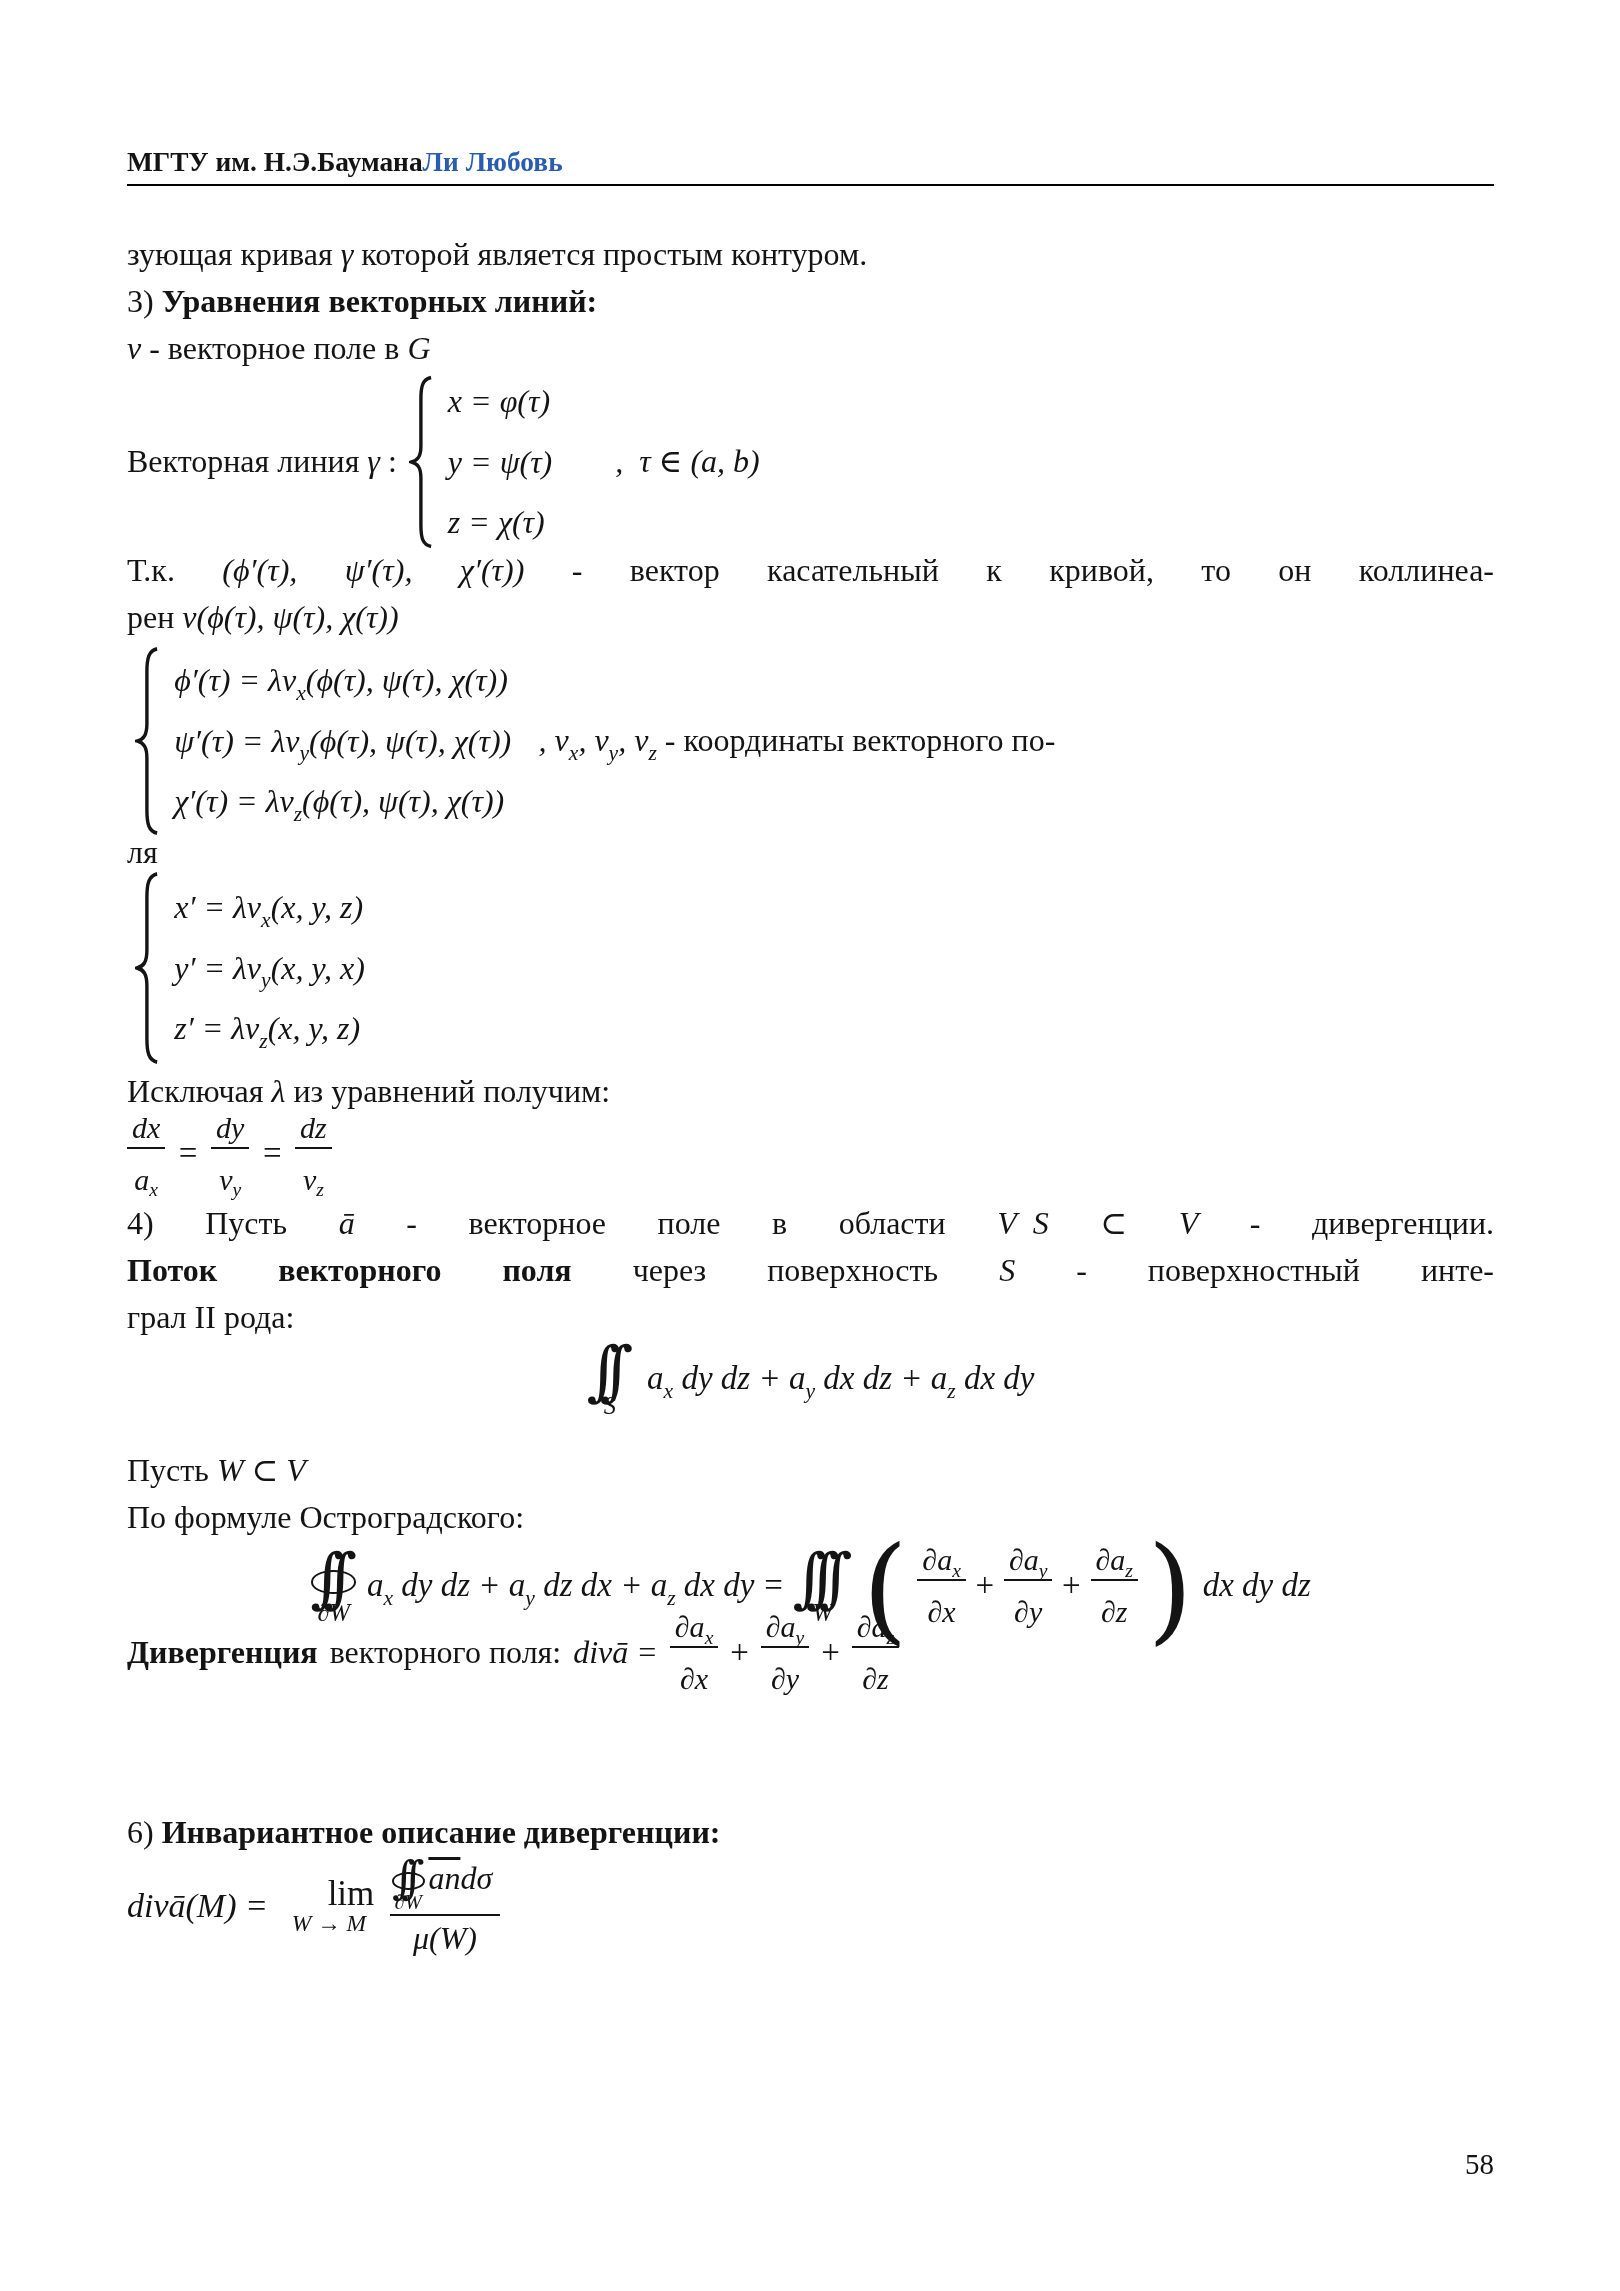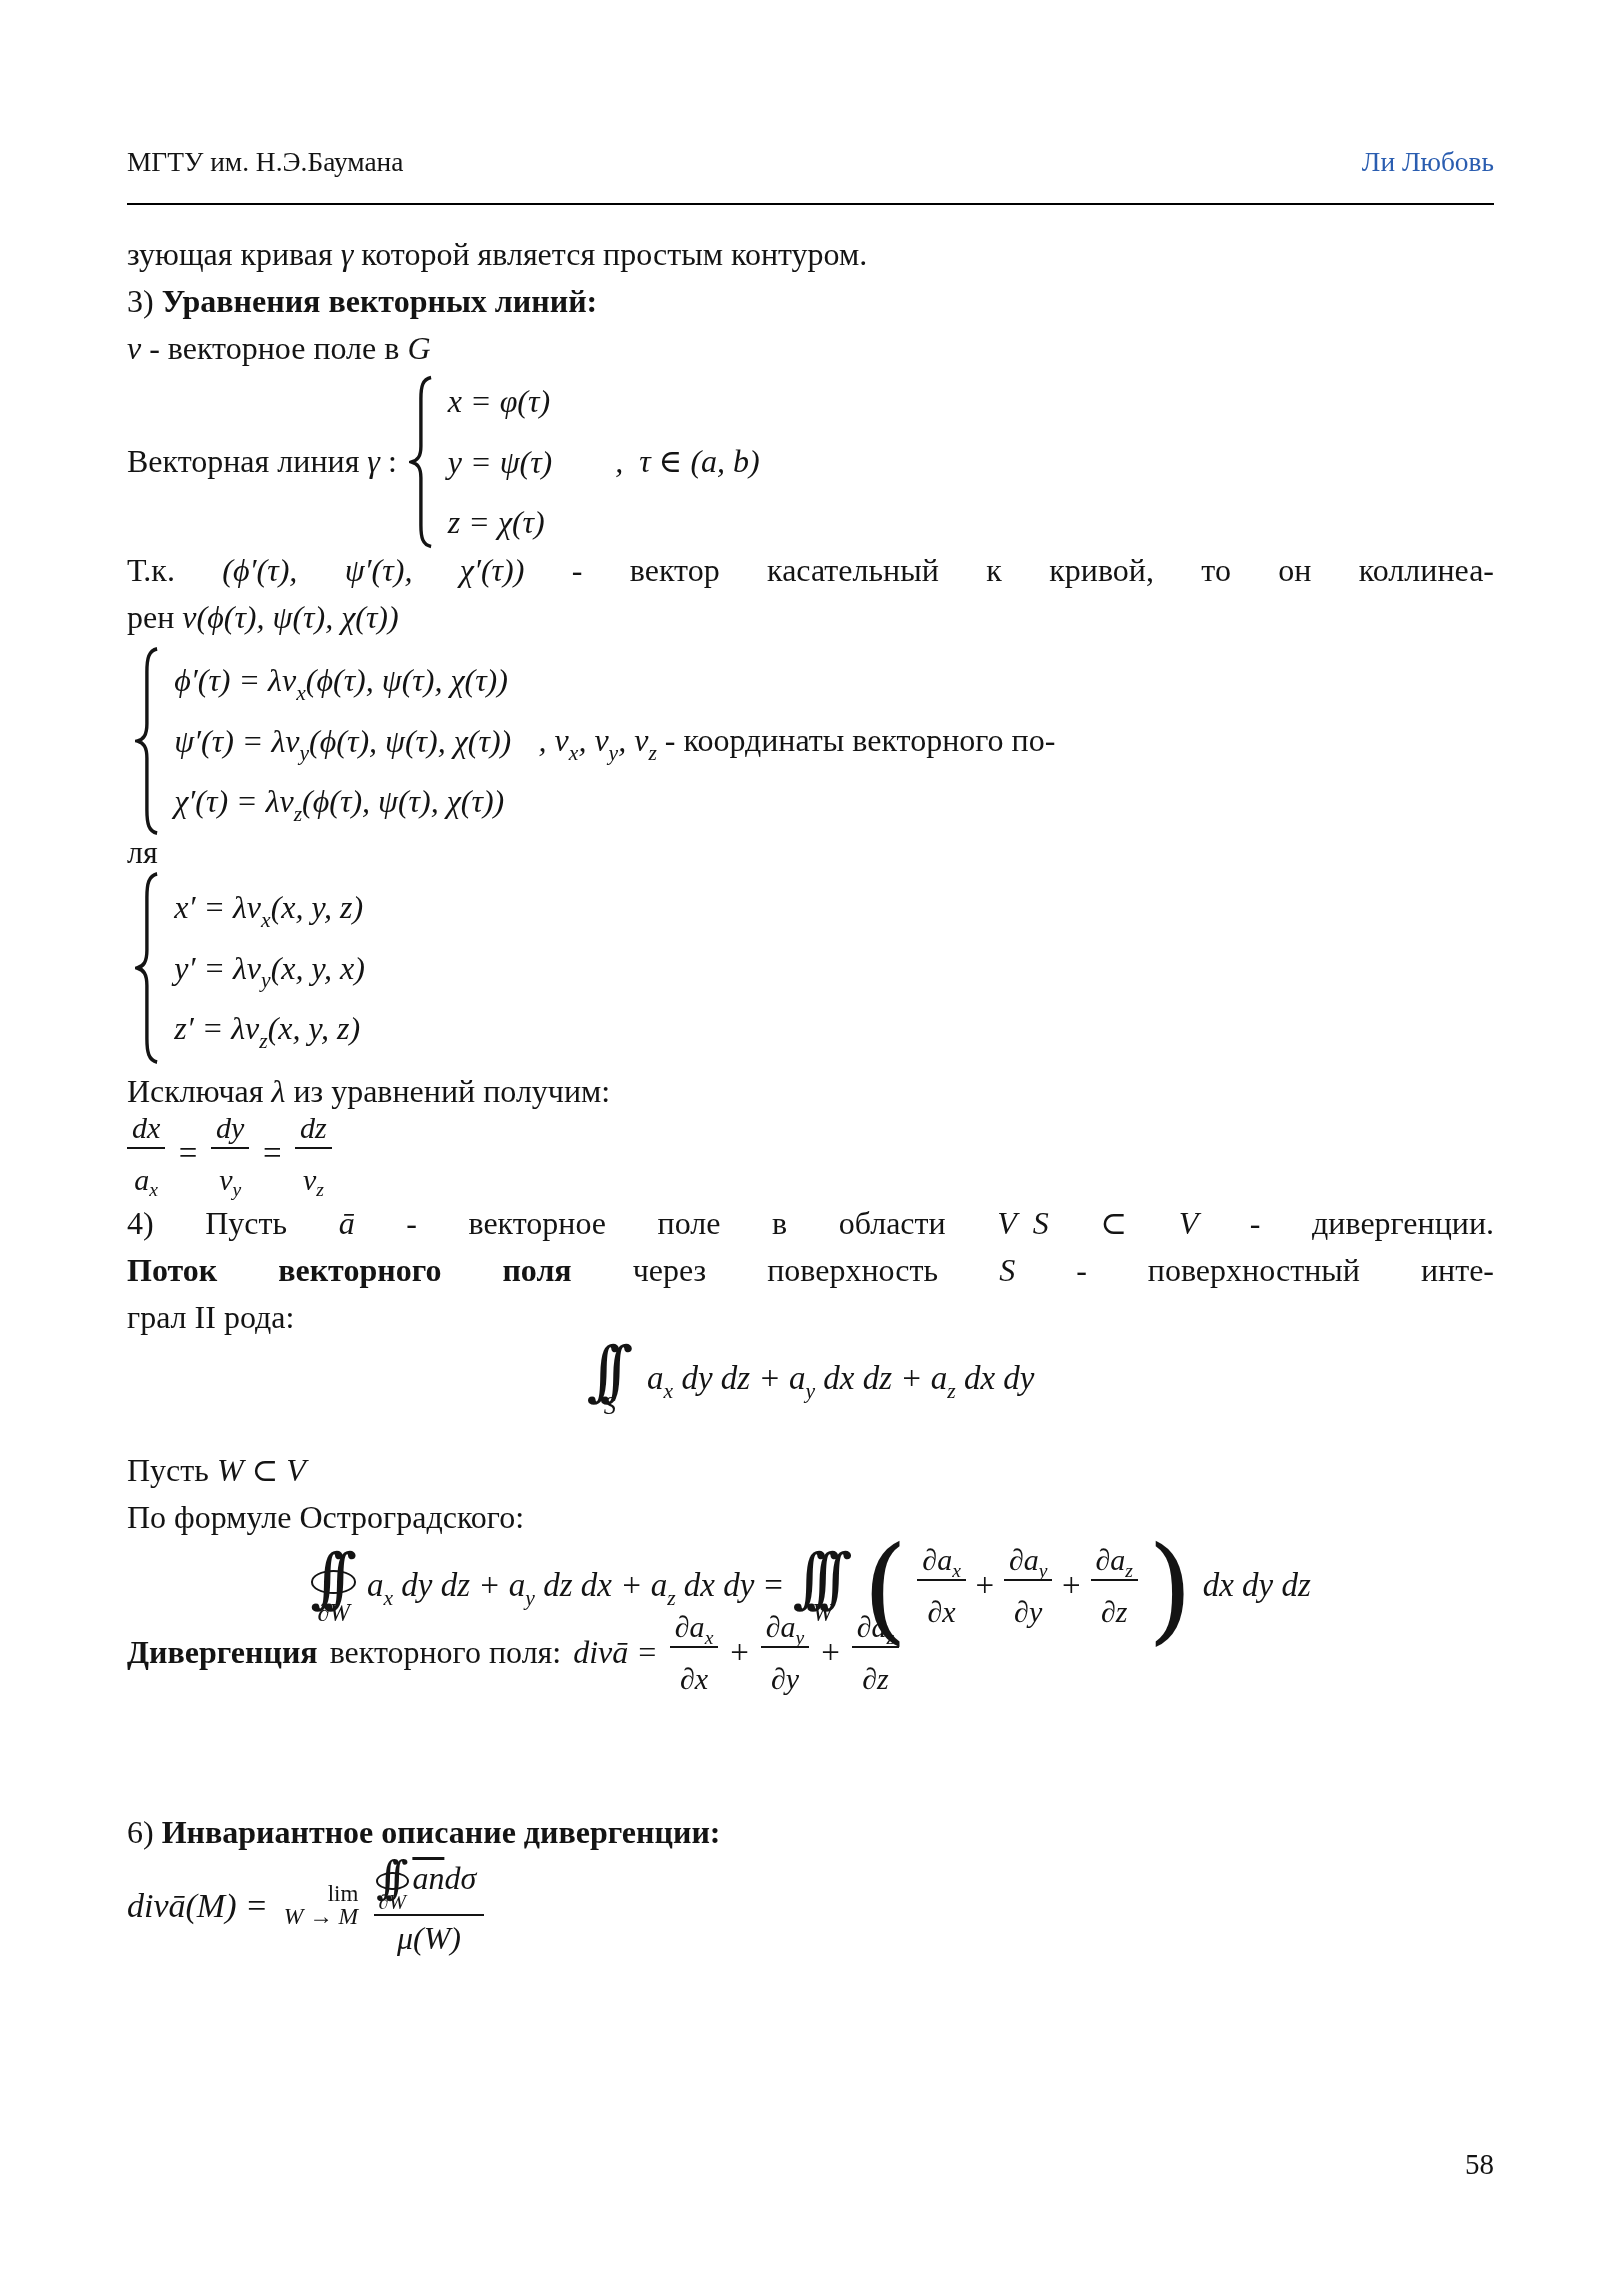--- a/index.html
+++ b/index.html
@@ -9,22 +9,22 @@
     font-family:"Liberation Serif","DejaVu Serif",serif; color:#141414; overflow:hidden;
   }
   .abs { position:absolute; left:127px; width:1367px; }
   .txt { font-size:32px; line-height:1.35; }
   .m { font-style:italic; }
   .b { font-weight:bold; }
   .ms { font-style:italic; font-size:21.6px; position:relative; top:8.8px; }
   .full { text-align:justify; text-align-last:justify; }
 
   
-  .hdr { display:flex; justify-content:space-between; align-items:flex-end;
-         border-bottom:2px solid #000; padding-bottom:25px; font-size:27.4px; }
+  .hdr { display:flex; align-items:flex-end;
+         border-bottom:2px solid #000; padding-bottom:6px; font-size:27.4px;font-weight:bold; }
   .hdr .author { color:#2A5DB0; }
 
   
   .frac { display:inline-flex; flex-direction:column; align-items:center; vertical-align:middle; }
   .frac .fn, .frac .fd { font-size:30px; font-style:italic; line-height:1.12; padding:0 4.9px; white-space:nowrap; }
   .frac .fn { border-bottom:2.2px solid #141414; padding-bottom:2px; }
   .frac .fd { padding-top:14px; }
   .frac .ms { font-size:19.6px; top:6.9px; }
 
   
@@ -46,21 +46,21 @@
   .small .ig { font-size:45px; }
   .small .isub { font-size:20.6px; margin-top:-9.8px; }
   .small.surf .igwrap::after { width:29px; height:14.7px; margin:-6.9px 0 0 -16.7px; border-width:2.4px; }
 
   .bigp { font-size:116px; line-height:0; font-family:"DejaVu Serif",serif; position:relative; top:3.9px; }
 
   .disp { display:flex; align-items:center; font-size:33px; }
   .disp .expr { font-size:33px; white-space:nowrap; }
 
   .lim { display:inline-flex; flex-direction:column; align-items:center; }
-  .lim .lt { font-size:23px;margin-left:44px; }
+  .lim .lt { font-size:35px;margin-left:44px; }
   .lim .lb { font-size:23.5px; font-style:italic; margin-top:-3.9px; white-space:nowrap; }
 
   .bigfrac { display:inline-flex; flex-direction:column; align-items:center; }
   .bigfrac .bfn { display:inline-flex; align-items:center; border-bottom:2.5px solid #141414;
                   padding:0 7.8px 0 2px; }
   .bigfrac .bfn .ntext { font-size:32px; font-style:italic; position:relative; top:-5.9px; margin-left:3.9px; white-space:nowrap; }
   .bigfrac .bfd { font-size:32px; font-style:italic; padding-top:3.9px; }
   .ov { text-decoration:overline; }
 
   .footer { text-align:right; font-size:29px; }

